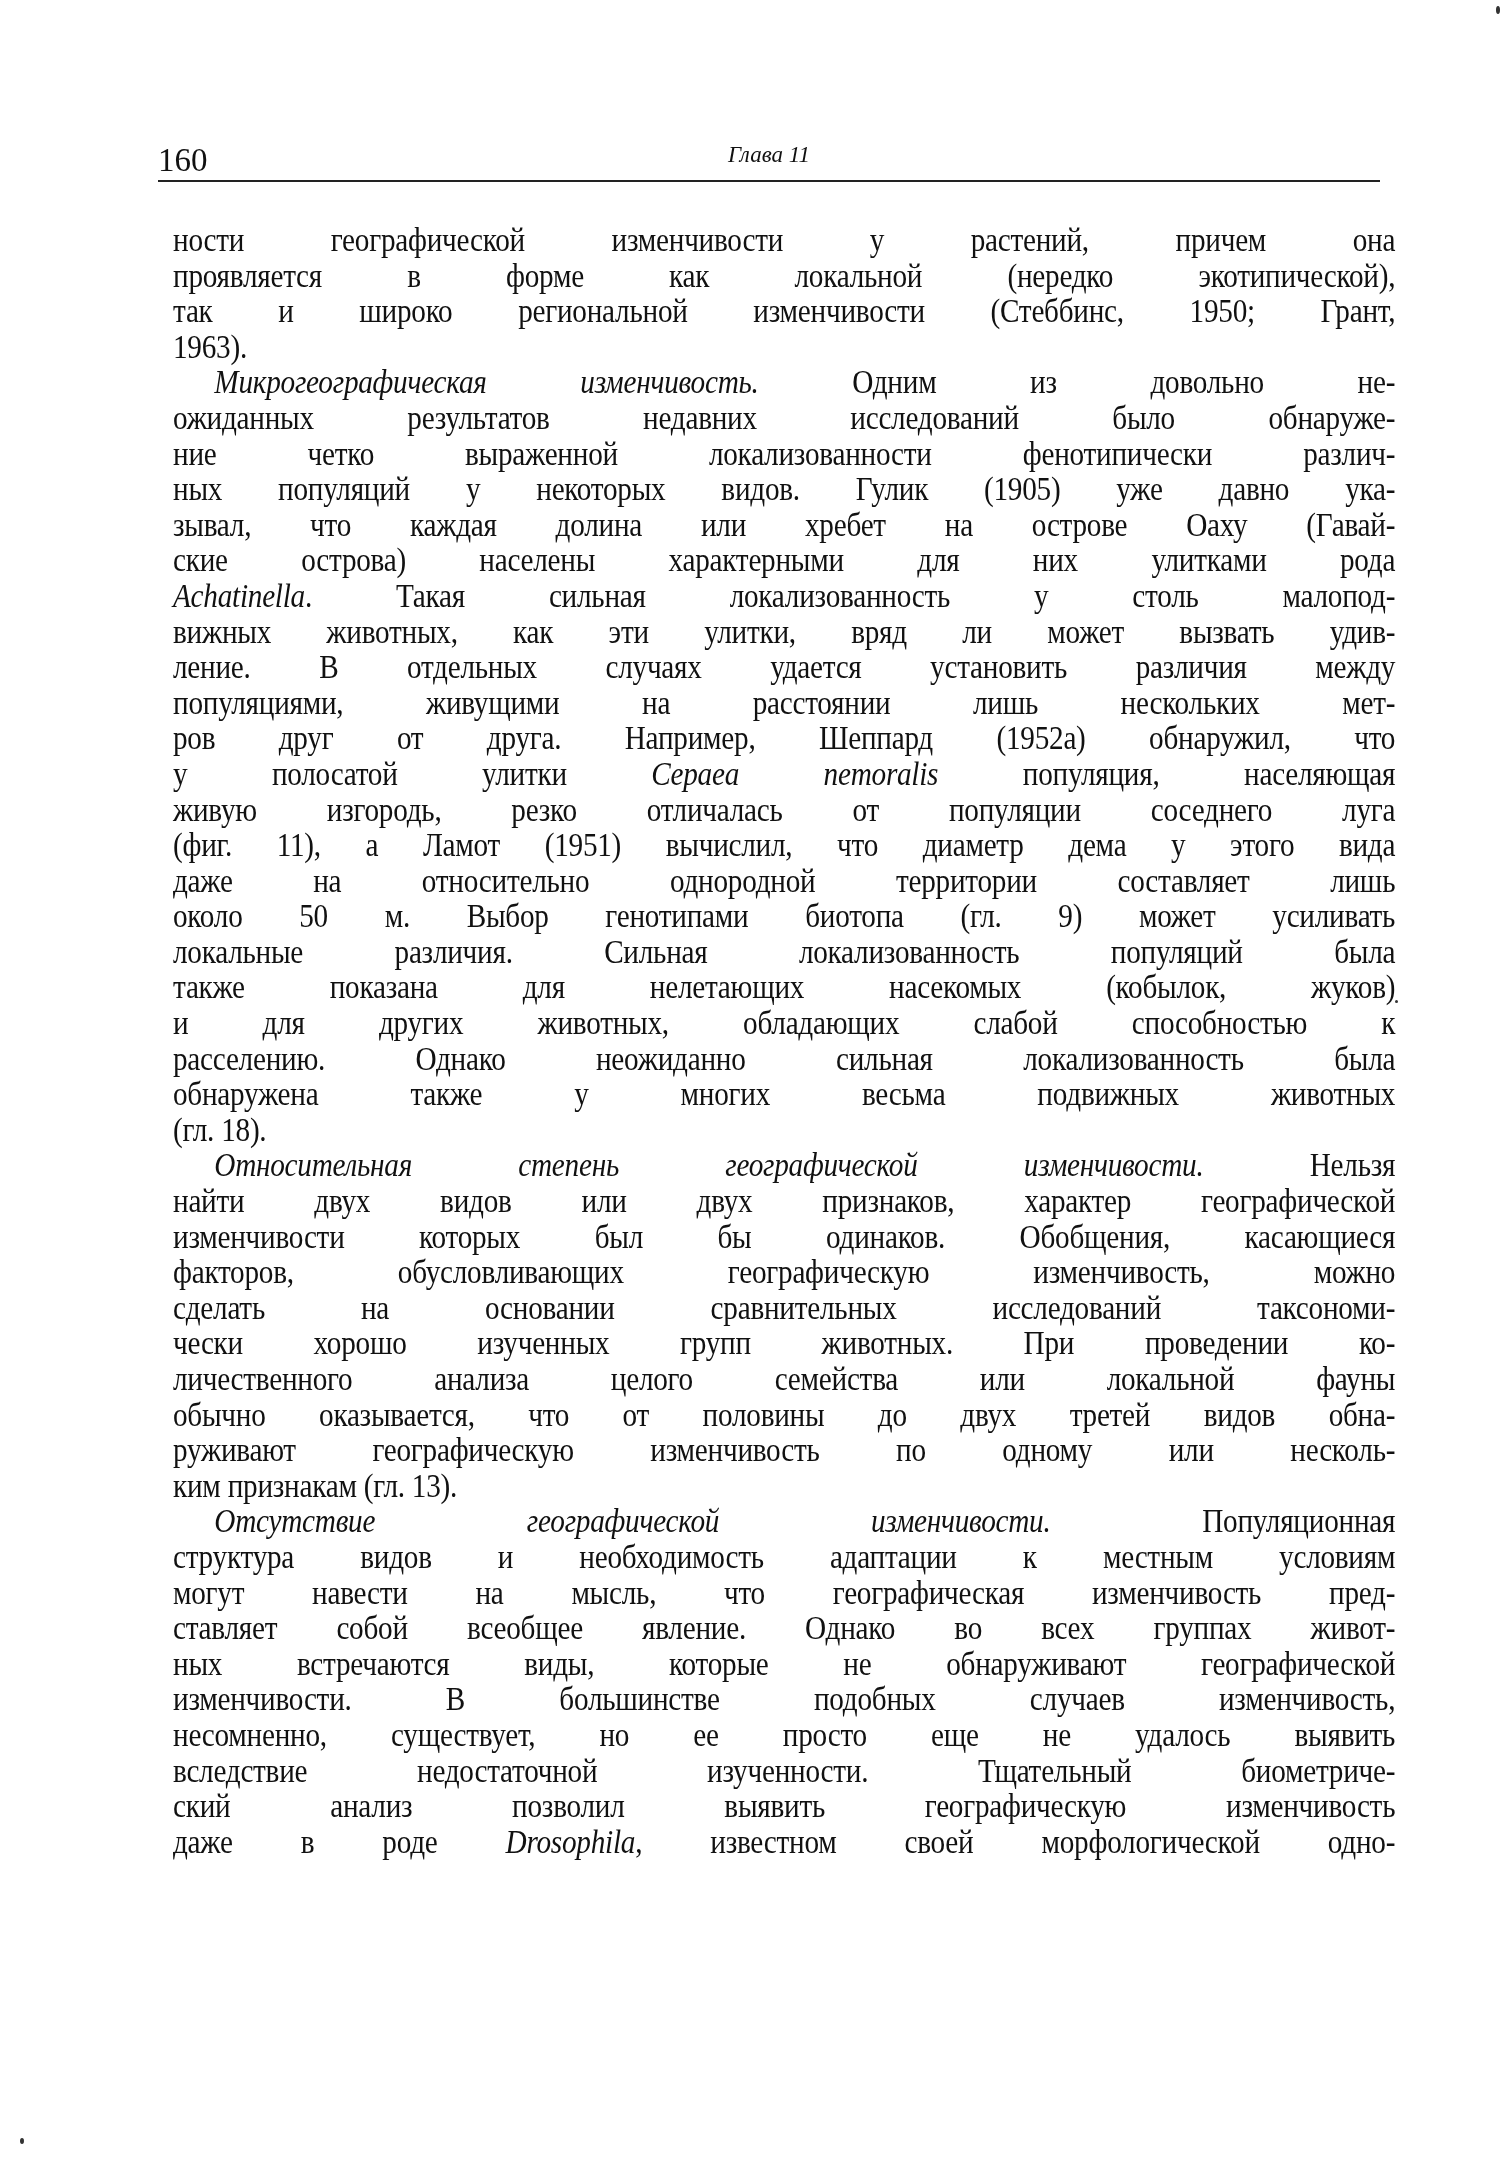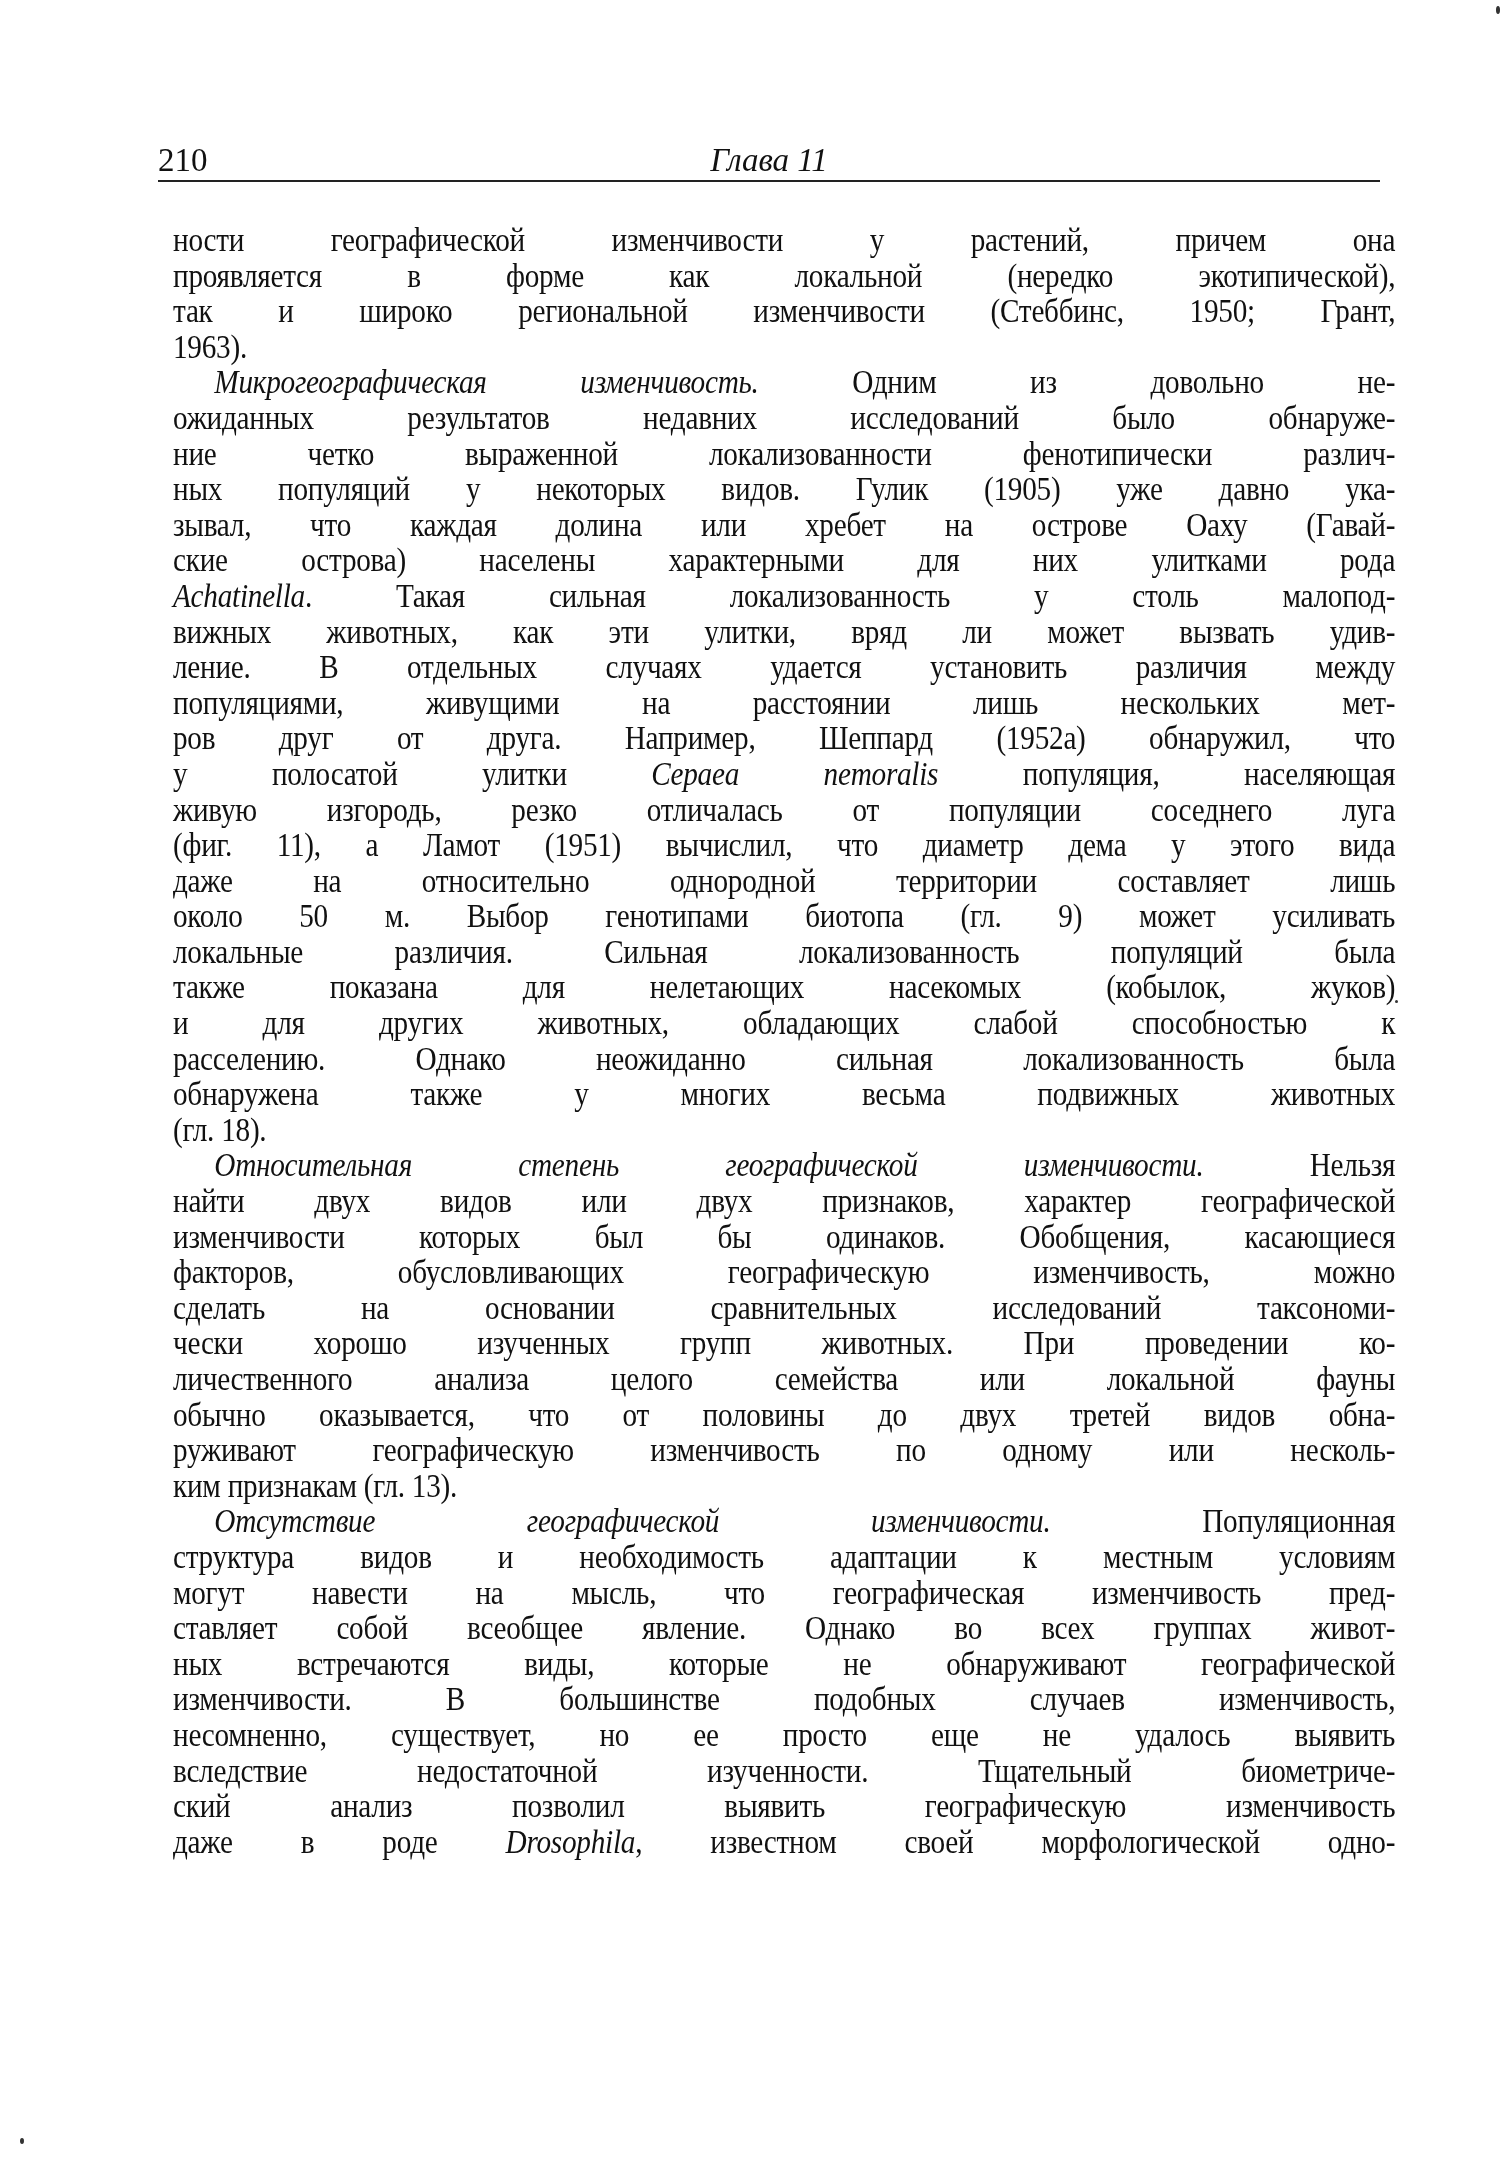--- a/index.html
+++ b/index.html
@@ -2,37 +2,37 @@
 <html><head>
 <meta charset="utf-8">
 <style>
   html, body { margin: 0; padding: 0; background: #ffffff; }
   body { width: 1505px; height: 2160px; position: relative; overflow: hidden;
          font-family: "Liberation Serif", "DejaVu Serif", serif; color: #111; }
   .page { position: absolute; left: 0; top: 0; width: 1505px; height: 2160px; }
   .running-head { position: absolute; left: 158px; top: 142px; width: 1222px; height: 44px; }
   .page-number { position: absolute; left: 0; top: 0; font-size: 33px; }
   .chapter-title { position: absolute; left: 0; width: 100%; top: 0; text-align: center;
-                   font-size: 33px; font-style: italic; }
+                   font-size: 23px; font-style: italic; }
   .head-rule { position: absolute; left: 158px; top: 180px; width: 1222px; height: 2px; background: #222; }
   .body-text { position: absolute; left: 173px; top: 222px; width: 1222px; }
   .line { height: 35.6px; line-height: 35.6px; font-size: 34px; white-space: nowrap;
           text-align: justify; text-align-last: justify; letter-spacing: -0.3px;
           transform: scaleX(0.86); transform-origin: left center; width: 116.3%; }
   .line.last { text-align-last: left; }
   .line.indent { text-indent: 48px; }
   .it { font-style: italic; }
   .speck { position: absolute; background: #333; border-radius: 50%; }
 </style>
 </head>
 <body>
 
 <div class="page">
   <div class="running-head">
-    <span class="page-number">210</span>
+    <span class="page-number">160</span>
     <span class="chapter-title">Глава 11</span>
   </div>
   <div class="head-rule"></div>
 
   <div class="body-text" id="body-text">
       <div class="line"><span>ности географической изменчивости у растений, причем она</span></div>
       <div class="line"><span>проявляется в форме как локальной (нередко экотипической),</span></div>
       <div class="line"><span>так и широко региональной изменчивости (Стеббинс, 1950; Грант,</span></div>
       <div class="line last"><span>1963).</span></div>
       <div class="line indent"><span class="it">Микрогеографическая изменчивость.</span><span> Одним из довольно не-</span></div>

